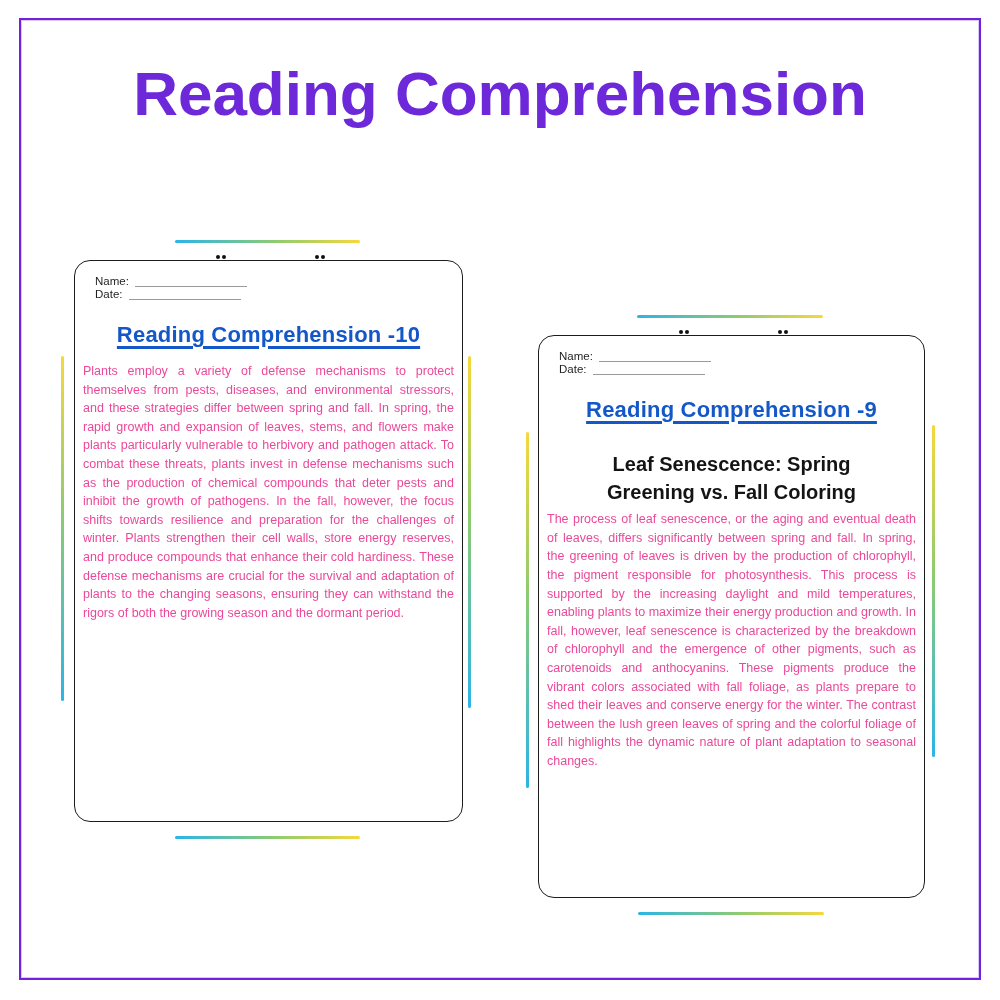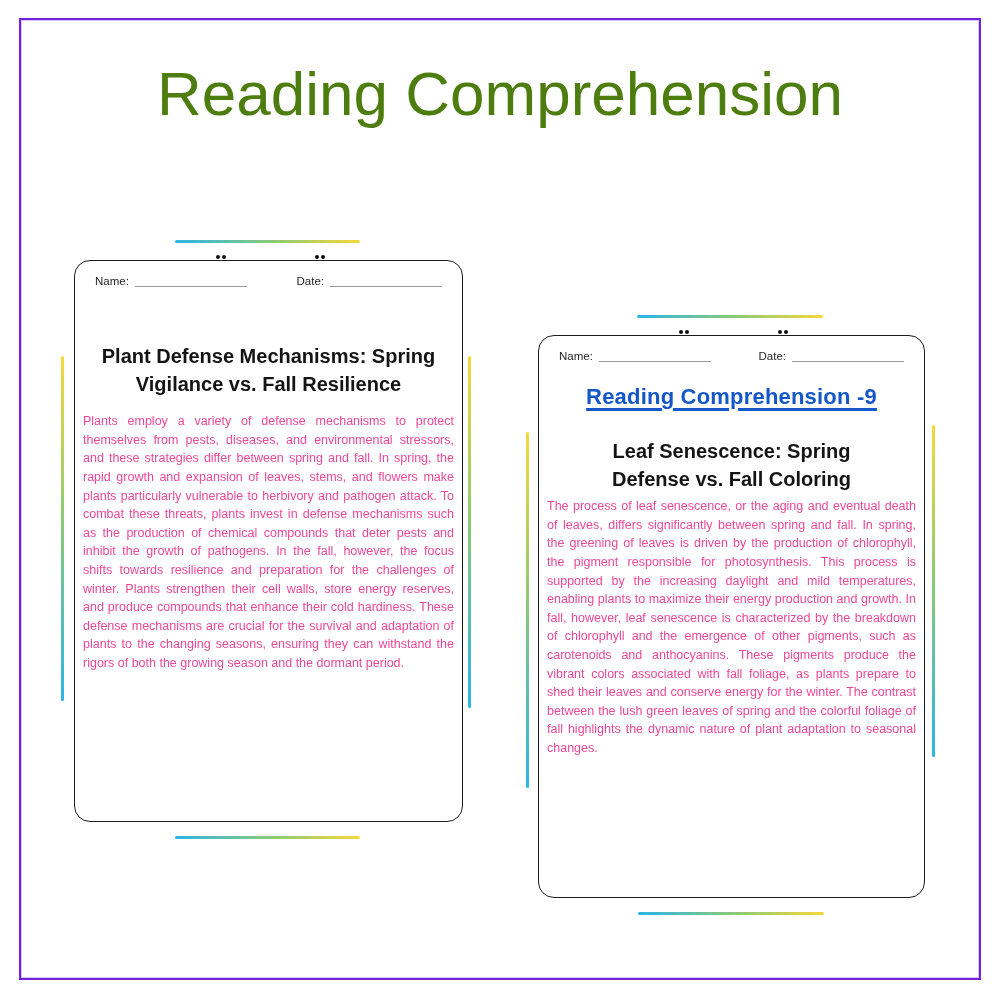--- a/index.html
+++ b/index.html
@@ -8,31 +8,31 @@
     background:#ffffff;font-family:"Liberation Sans",sans-serif;
   }
   .page-border{
     position:absolute;left:19px;top:18px;right:19px;bottom:20px;
     border:2px solid var(--border-purple,#7420DF);
     box-shadow:inset 0 0 0 1px #d9c9f8;
     pointer-events:none;
   }
   .page-title{
     position:absolute;top:60px;left:0;width:100%;margin:0;
-    text-align:center;font-size:62px;font-weight:400;color:#4d7c0f;
+    text-align:center;font-size:62px;font-weight:700;color:#6d28d9;
     letter-spacing:0;line-height:1.1;
   }
   
   .card{
     position:absolute;background:#fff;border:1.6px solid #1c1c1c;
     border-radius:16px;box-sizing:border-box;
   }
   .card-left{left:74px;top:260px;width:389px;height:562px;}
   .card-right{left:538px;top:335px;width:387px;height:563px;}
-  .head-row{display:flex;justify-content:space-between;padding:13px 20px 0 20px;}
+  .head-row{display:flex;justify-content:space-between;padding:13px 20px 0 20px;flex-direction:column;}
   .field{display:flex;align-items:flex-end;gap:6px;}
   .flabel{font-size:11.5px;color:#1f1f1f;}
   .fline{width:112px;height:12px;border-bottom:1.2px solid #9a9a9a;}
   .card-title{
     margin:22px 0 0 0;text-align:center;
     color:var(--link-blue,#1457C9);
     font-size:22px;font-weight:700;letter-spacing:.2px;
     text-decoration:underline;text-decoration-thickness:2.5px;text-underline-offset:4px;
     cursor:pointer;
   }
@@ -107,31 +107,31 @@
   <div class="head-row">
     <div class="field">
       <span class="flabel">Name:</span>
       <span class="fline"></span>
     </div>
     <div class="field">
       <span class="flabel">Date:</span>
       <span class="fline"></span>
     </div>
   </div>
-  <h3 class="card-heading">Plant Defense Mechanisms: Spring Vigilance vs. Fall Resilience</h3>
+  <h2 class="card-title">Reading Comprehension -10</h2>
   <p class="card-body">Plants employ a variety of defense mechanisms to protect themselves from pests, diseases, and environmental stressors, and these strategies differ between spring and fall. In spring, the rapid growth and expansion of leaves, stems, and flowers make plants particularly vulnerable to herbivory and pathogen attack. To combat these threats, plants invest in defense mechanisms such as the production of chemical compounds that deter pests and inhibit the growth of pathogens. In the fall, however, the focus shifts towards resilience and preparation for the challenges of winter. Plants strengthen their cell walls, store energy reserves, and produce compounds that enhance their cold hardiness. These defense mechanisms are crucial for the survival and adaptation of plants to the changing seasons, ensuring they can withstand the rigors of both the growing season and the dormant period.</p>
 </section>
 
 <section class="card card-right">
   <div class="head-row">
     <div class="field">
       <span class="flabel">Name:</span>
       <span class="fline"></span>
     </div>
     <div class="field">
       <span class="flabel">Date:</span>
       <span class="fline"></span>
     </div>
   </div>
   <h2 class="card-title">Reading Comprehension -9</h2>
-  <h3 class="card-heading">Leaf Senescence: Spring Defense vs. Fall Coloring</h3>
+  <h3 class="card-heading">Leaf Senescence: Spring Greening vs. Fall Coloring</h3>
   <p class="card-body">The process of leaf senescence, or the aging and eventual death of leaves, differs significantly between spring and fall. In spring, the greening of leaves is driven by the production of chlorophyll, the pigment responsible for photosynthesis. This process is supported by the increasing daylight and mild temperatures, enabling plants to maximize their energy production and growth. In fall, however, leaf senescence is characterized by the breakdown of chlorophyll and the emergence of other pigments, such as carotenoids and anthocyanins. These pigments produce the vibrant colors associated with fall foliage, as plants prepare to shed their leaves and conserve energy for the winter. The contrast between the lush green leaves of spring and the colorful foliage of fall highlights the dynamic nature of plant adaptation to seasonal changes.</p>
 </section>
 
 </body></html>

